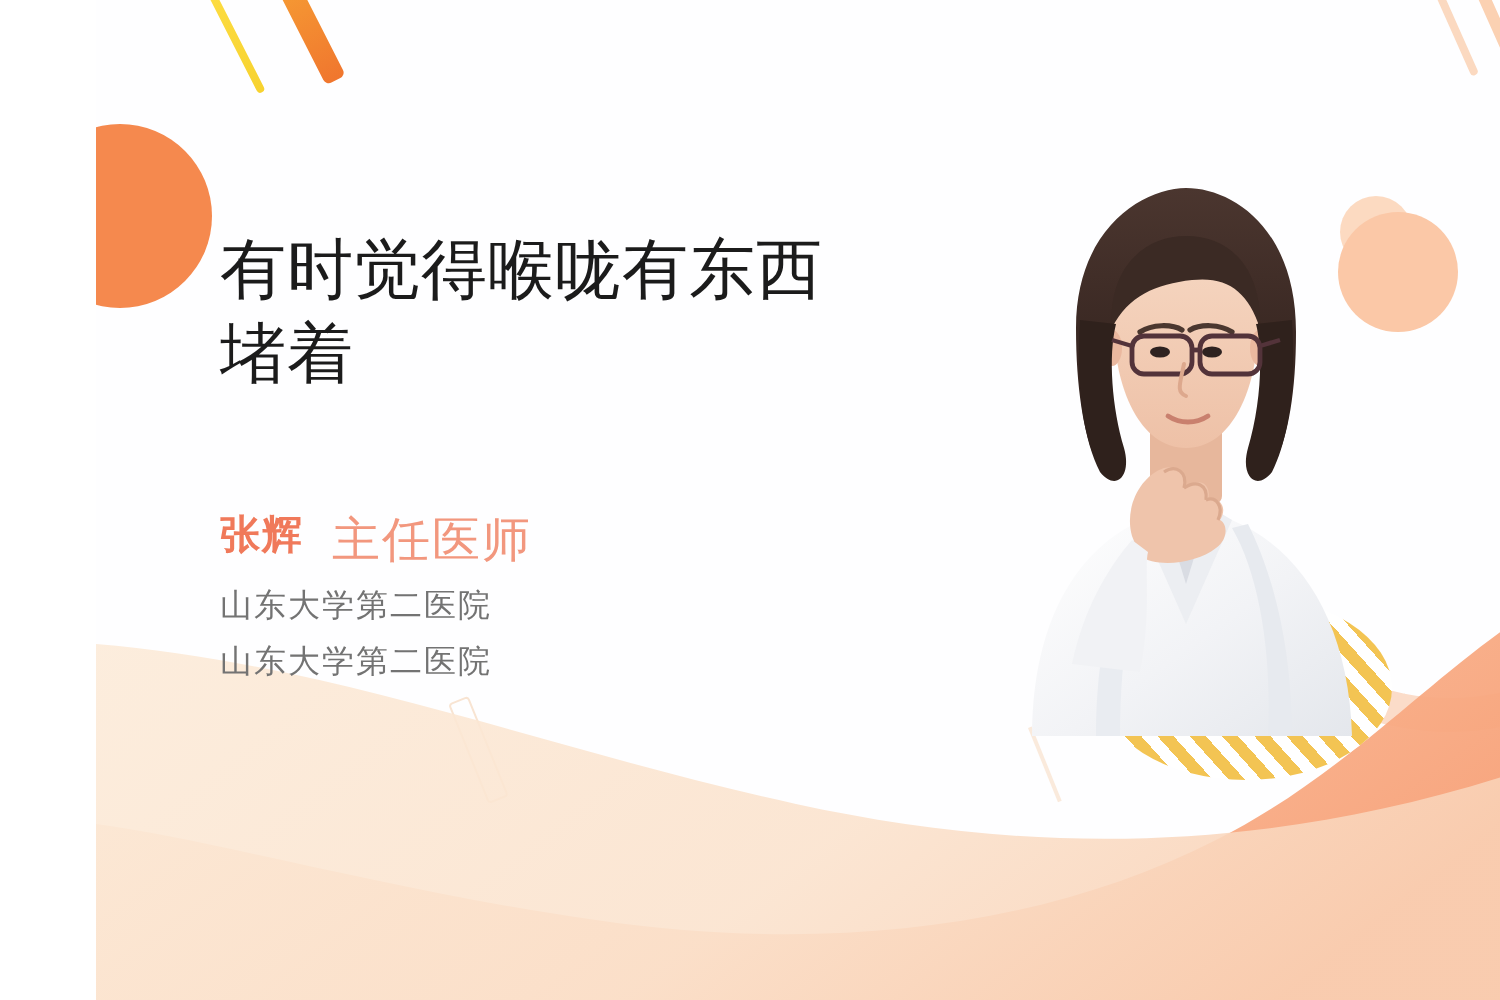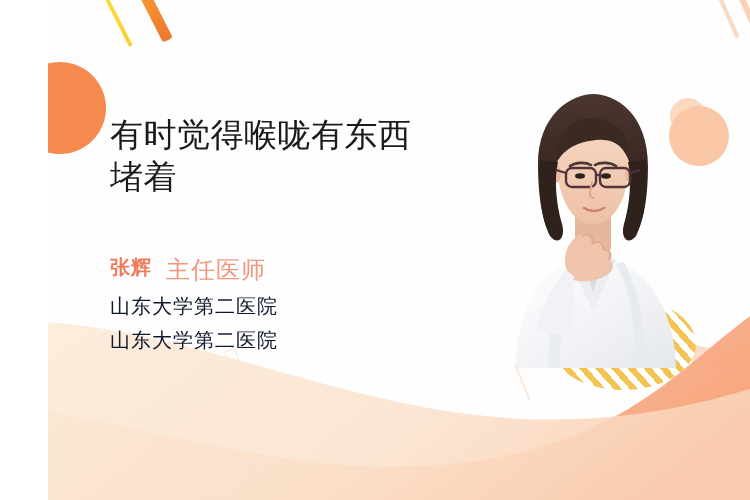--- a/index.html
+++ b/index.html
@@ -197,23 +197,23 @@
     color: #F0795A;
     letter-spacing: 1px;
   }
   .doctor-rank {
     font-size: 24px;
     font-weight: 400;
     color: #F2977E;
     letter-spacing: 1px;
   }
   .hospital, .department {
-    font-size: 20px;
+    font-size: 16px;
     font-weight: 400;
-    color: #0f172a;
+    color: #737373;
     letter-spacing: 1px;
     margin-top: 7px;
   }
 </style>
 </head>
 <body>
 
 <div id="card">
 
   <div class="bg-layer">

